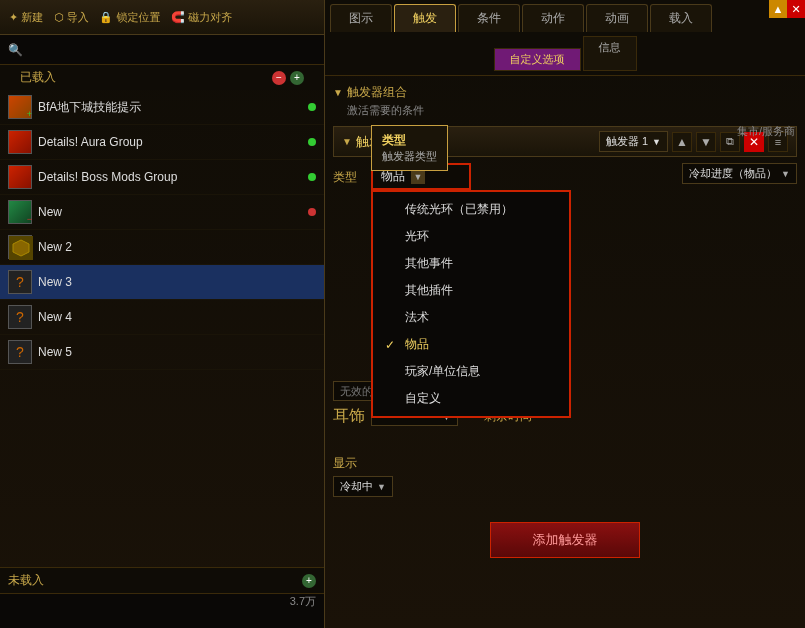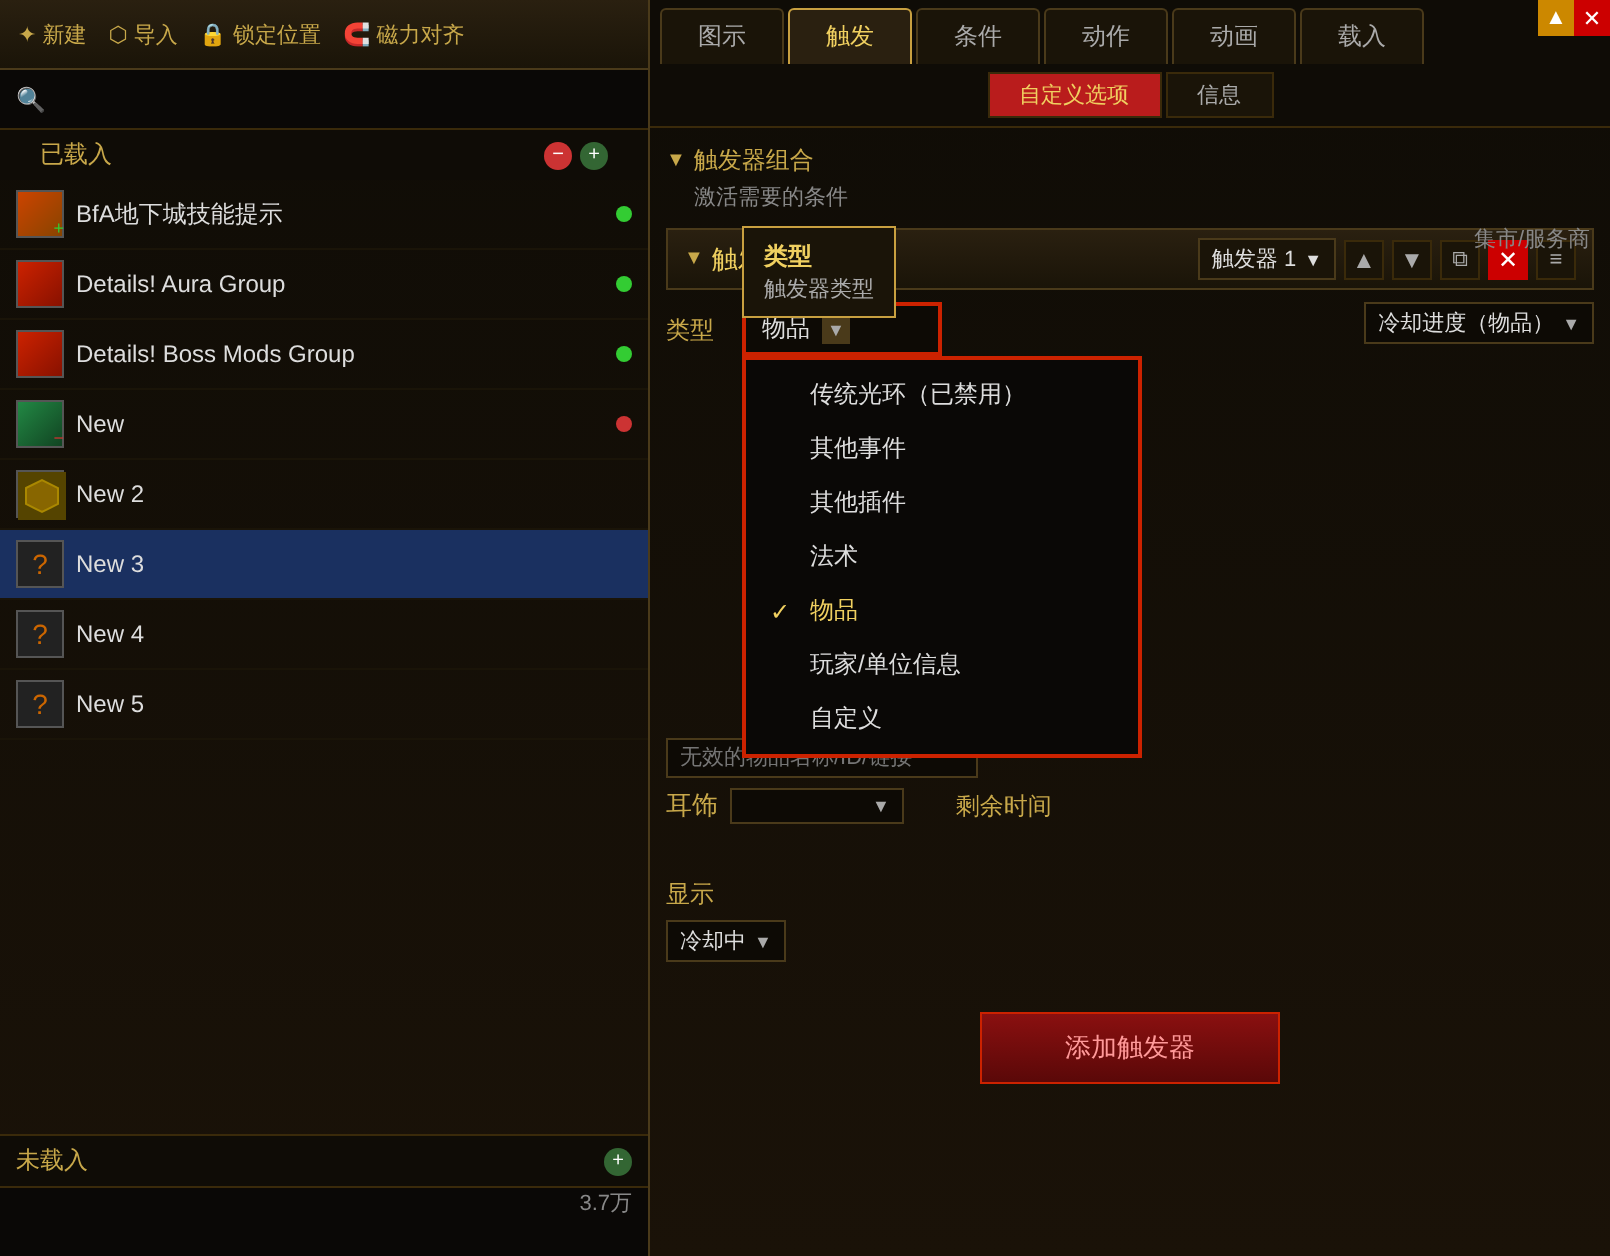--- a/index.html
+++ b/index.html
@@ -238,22 +238,23 @@
     .sub-tab {
       padding: 3px 15px;
       font-size: 11px;
       cursor: pointer;
       background: #1a1408;
       color: #aaa;
       border: 1px solid #3a2a0a;
     }
 
     .sub-tab.active {
-      background: #b91c1c;
+      background: #701a75;
       color: #f0d060;
+      margin-top: 12px;
     }
 
     
     .content-area {
       flex: 1;
       padding: 8px;
       position: relative;
       overflow: hidden;
     }
 
@@ -743,20 +744,24 @@
 
           <div class="type-dropdown">
             <span>物品</span>
             <div class="dropdown-arrow">▼</div>
           </div>
 
           <div class="dropdown-menu">
             <div class="dropdown-menu-item">
               <span class="check">&nbsp;</span>
               <span>传统光环（已禁用）</span>
+            </div>
+            <div class="dropdown-menu-item">
+              <span class="check">&nbsp;</span>
+              <span>光环</span>
             </div>
             <div class="dropdown-menu-item">
               <span class="check">&nbsp;</span>
               <span>其他事件</span>
             </div>
             <div class="dropdown-menu-item">
               <span class="check">&nbsp;</span>
               <span>其他插件</span>
             </div>
             <div class="dropdown-menu-item">
@@ -786,21 +791,21 @@
         </div>
       </div>
 
       <div style="height:185px;"></div>
 
       <div class="item-row">
         <input class="item-input" type="text" placeholder="无效的物品名称/ID/链接" style="">
       </div>
 
       <div class="earring-row">
-        <span style="color:#c8a84a;font-size:13px;">耳饰</span>
+        <span style="color:#c8a84a;font-size:16px;">耳饰</span>
         <div class="earring-select" style="background:#0d0a05;border:1px solid #4a3a1a;color:#aaa;font-size:11px;padding:2px 6px;display:inline-flex;align-items:center;gap:4px;">
           <span style="min-width:60px;">&nbsp;</span>
           <span style="font-size:9px;color:#aaa;">▼</span>
         </div>
         <span style="color:#c8a84a;font-size:12px;margin-left:20px;">剩余时间</span>
       </div>
 
       <div class="show-section">
         <span style="color:#c8a84a;font-size:12px;">显示</span>
       </div>

